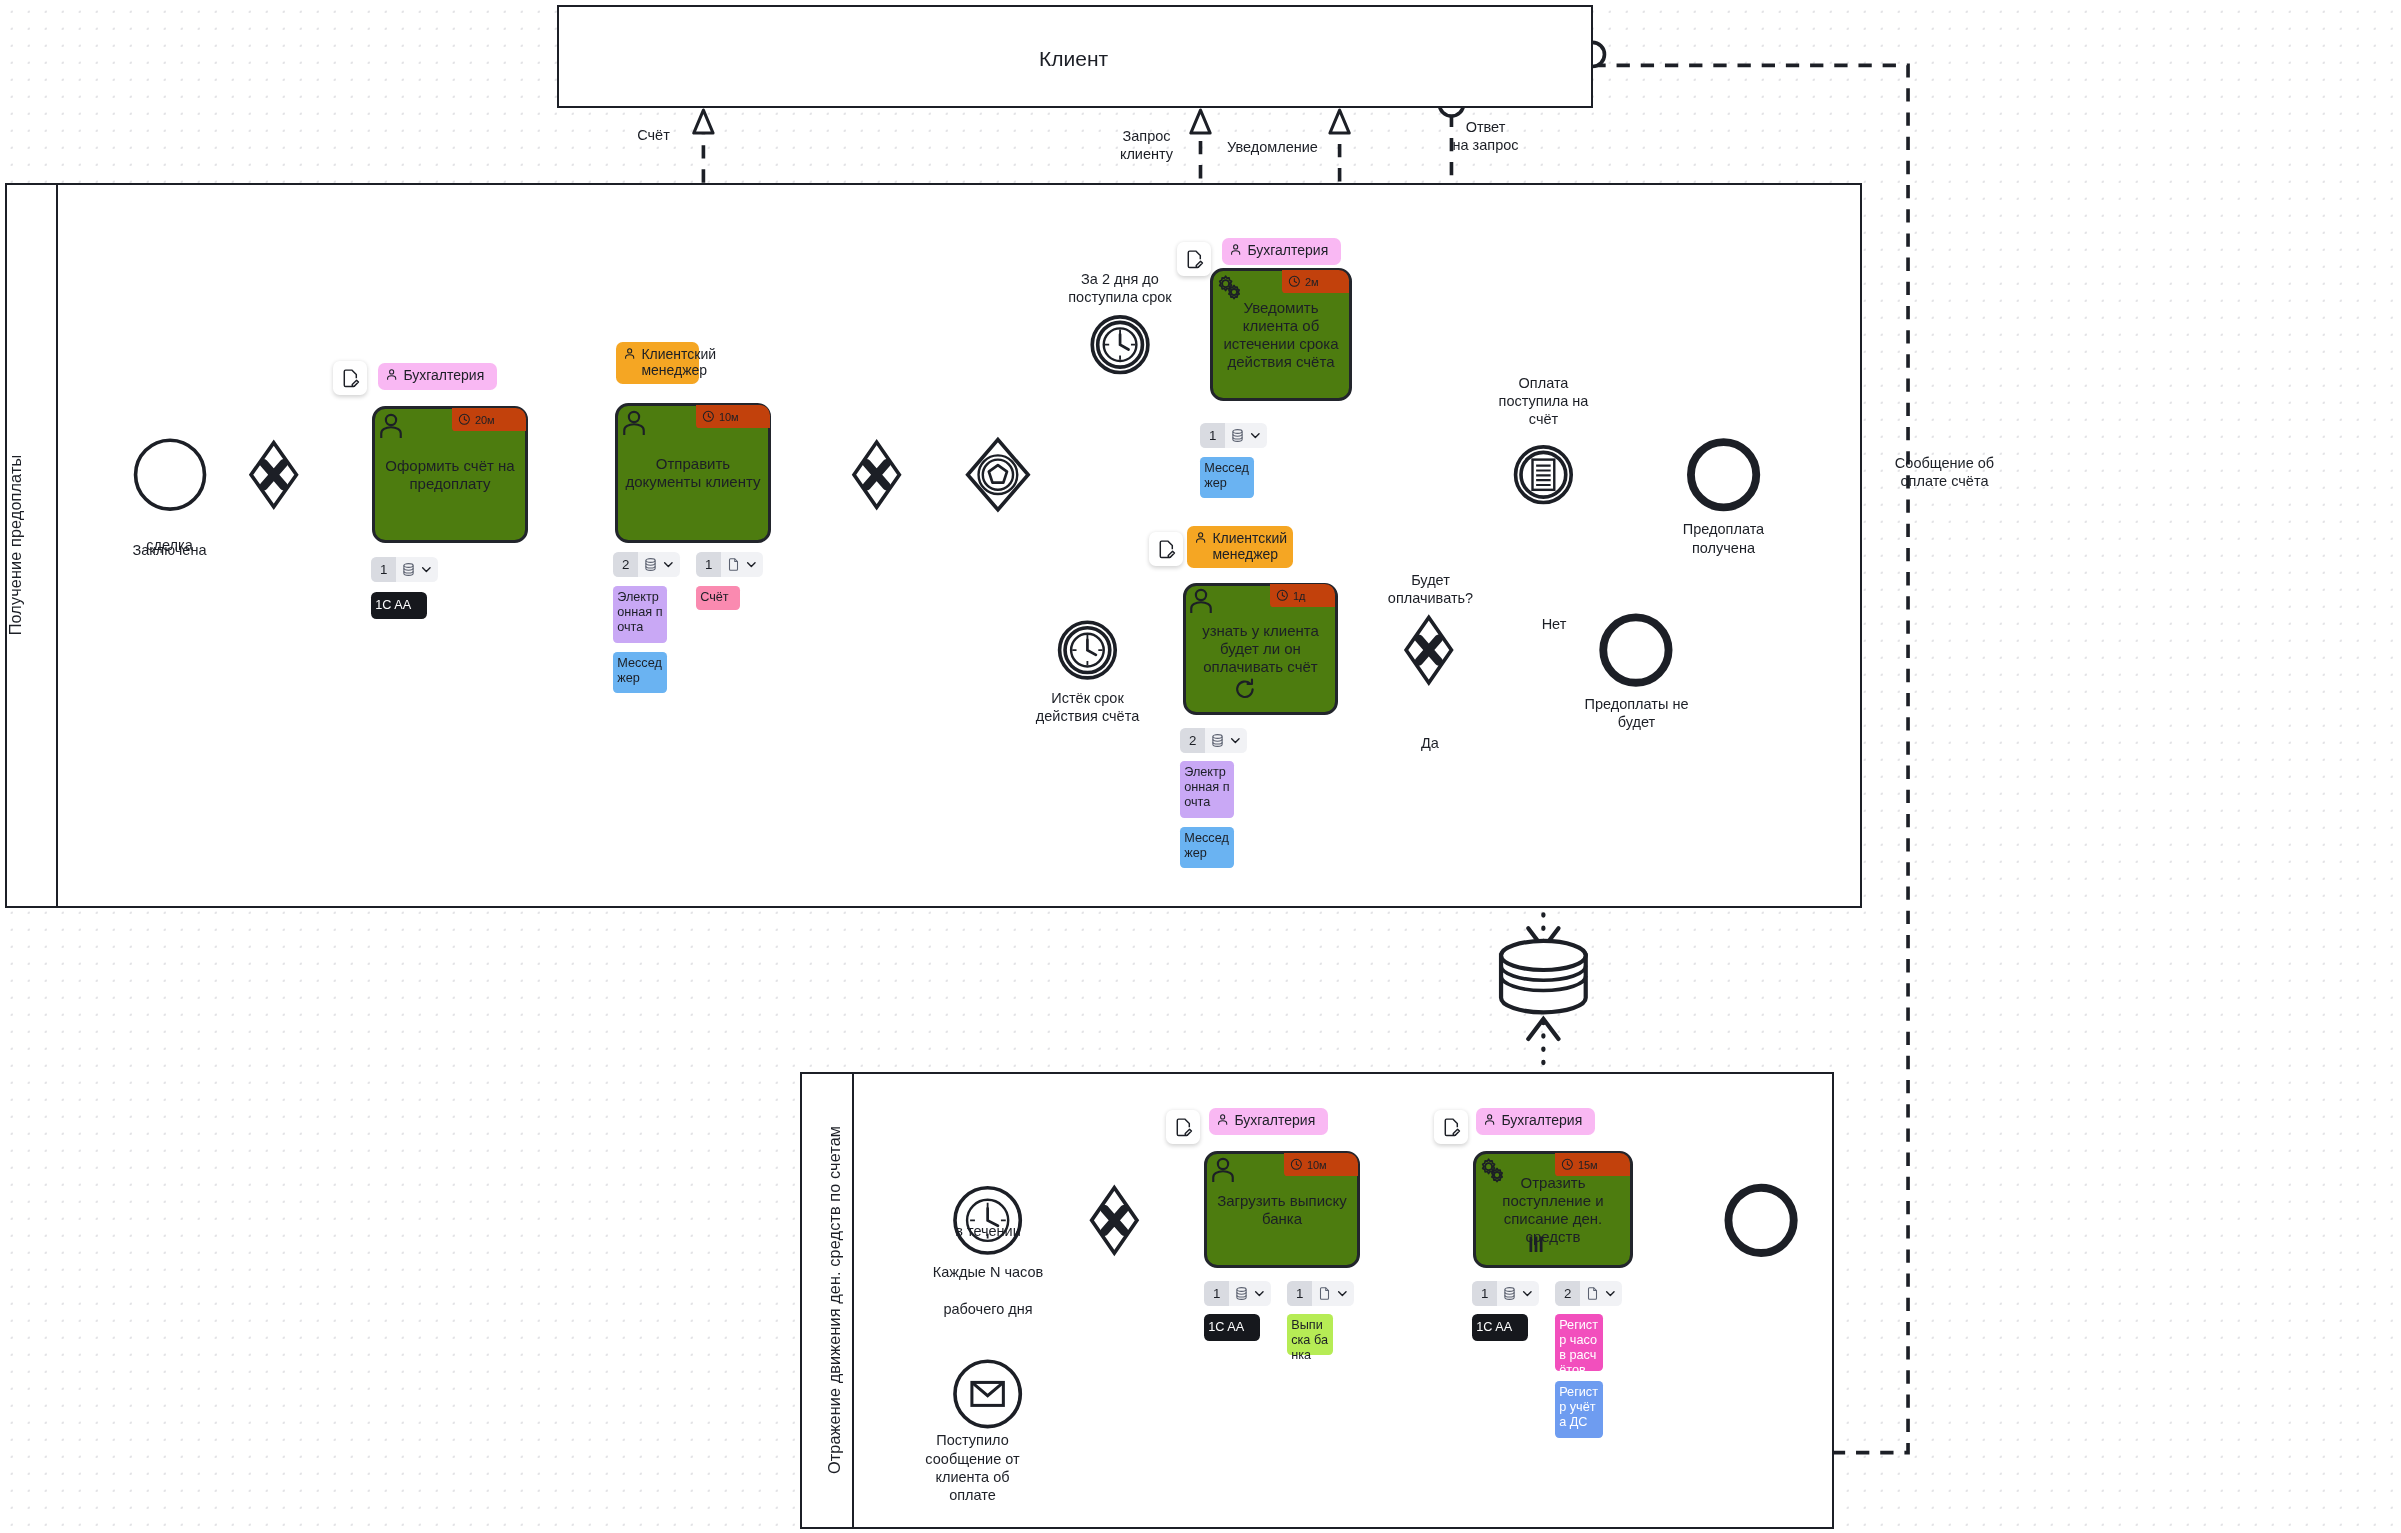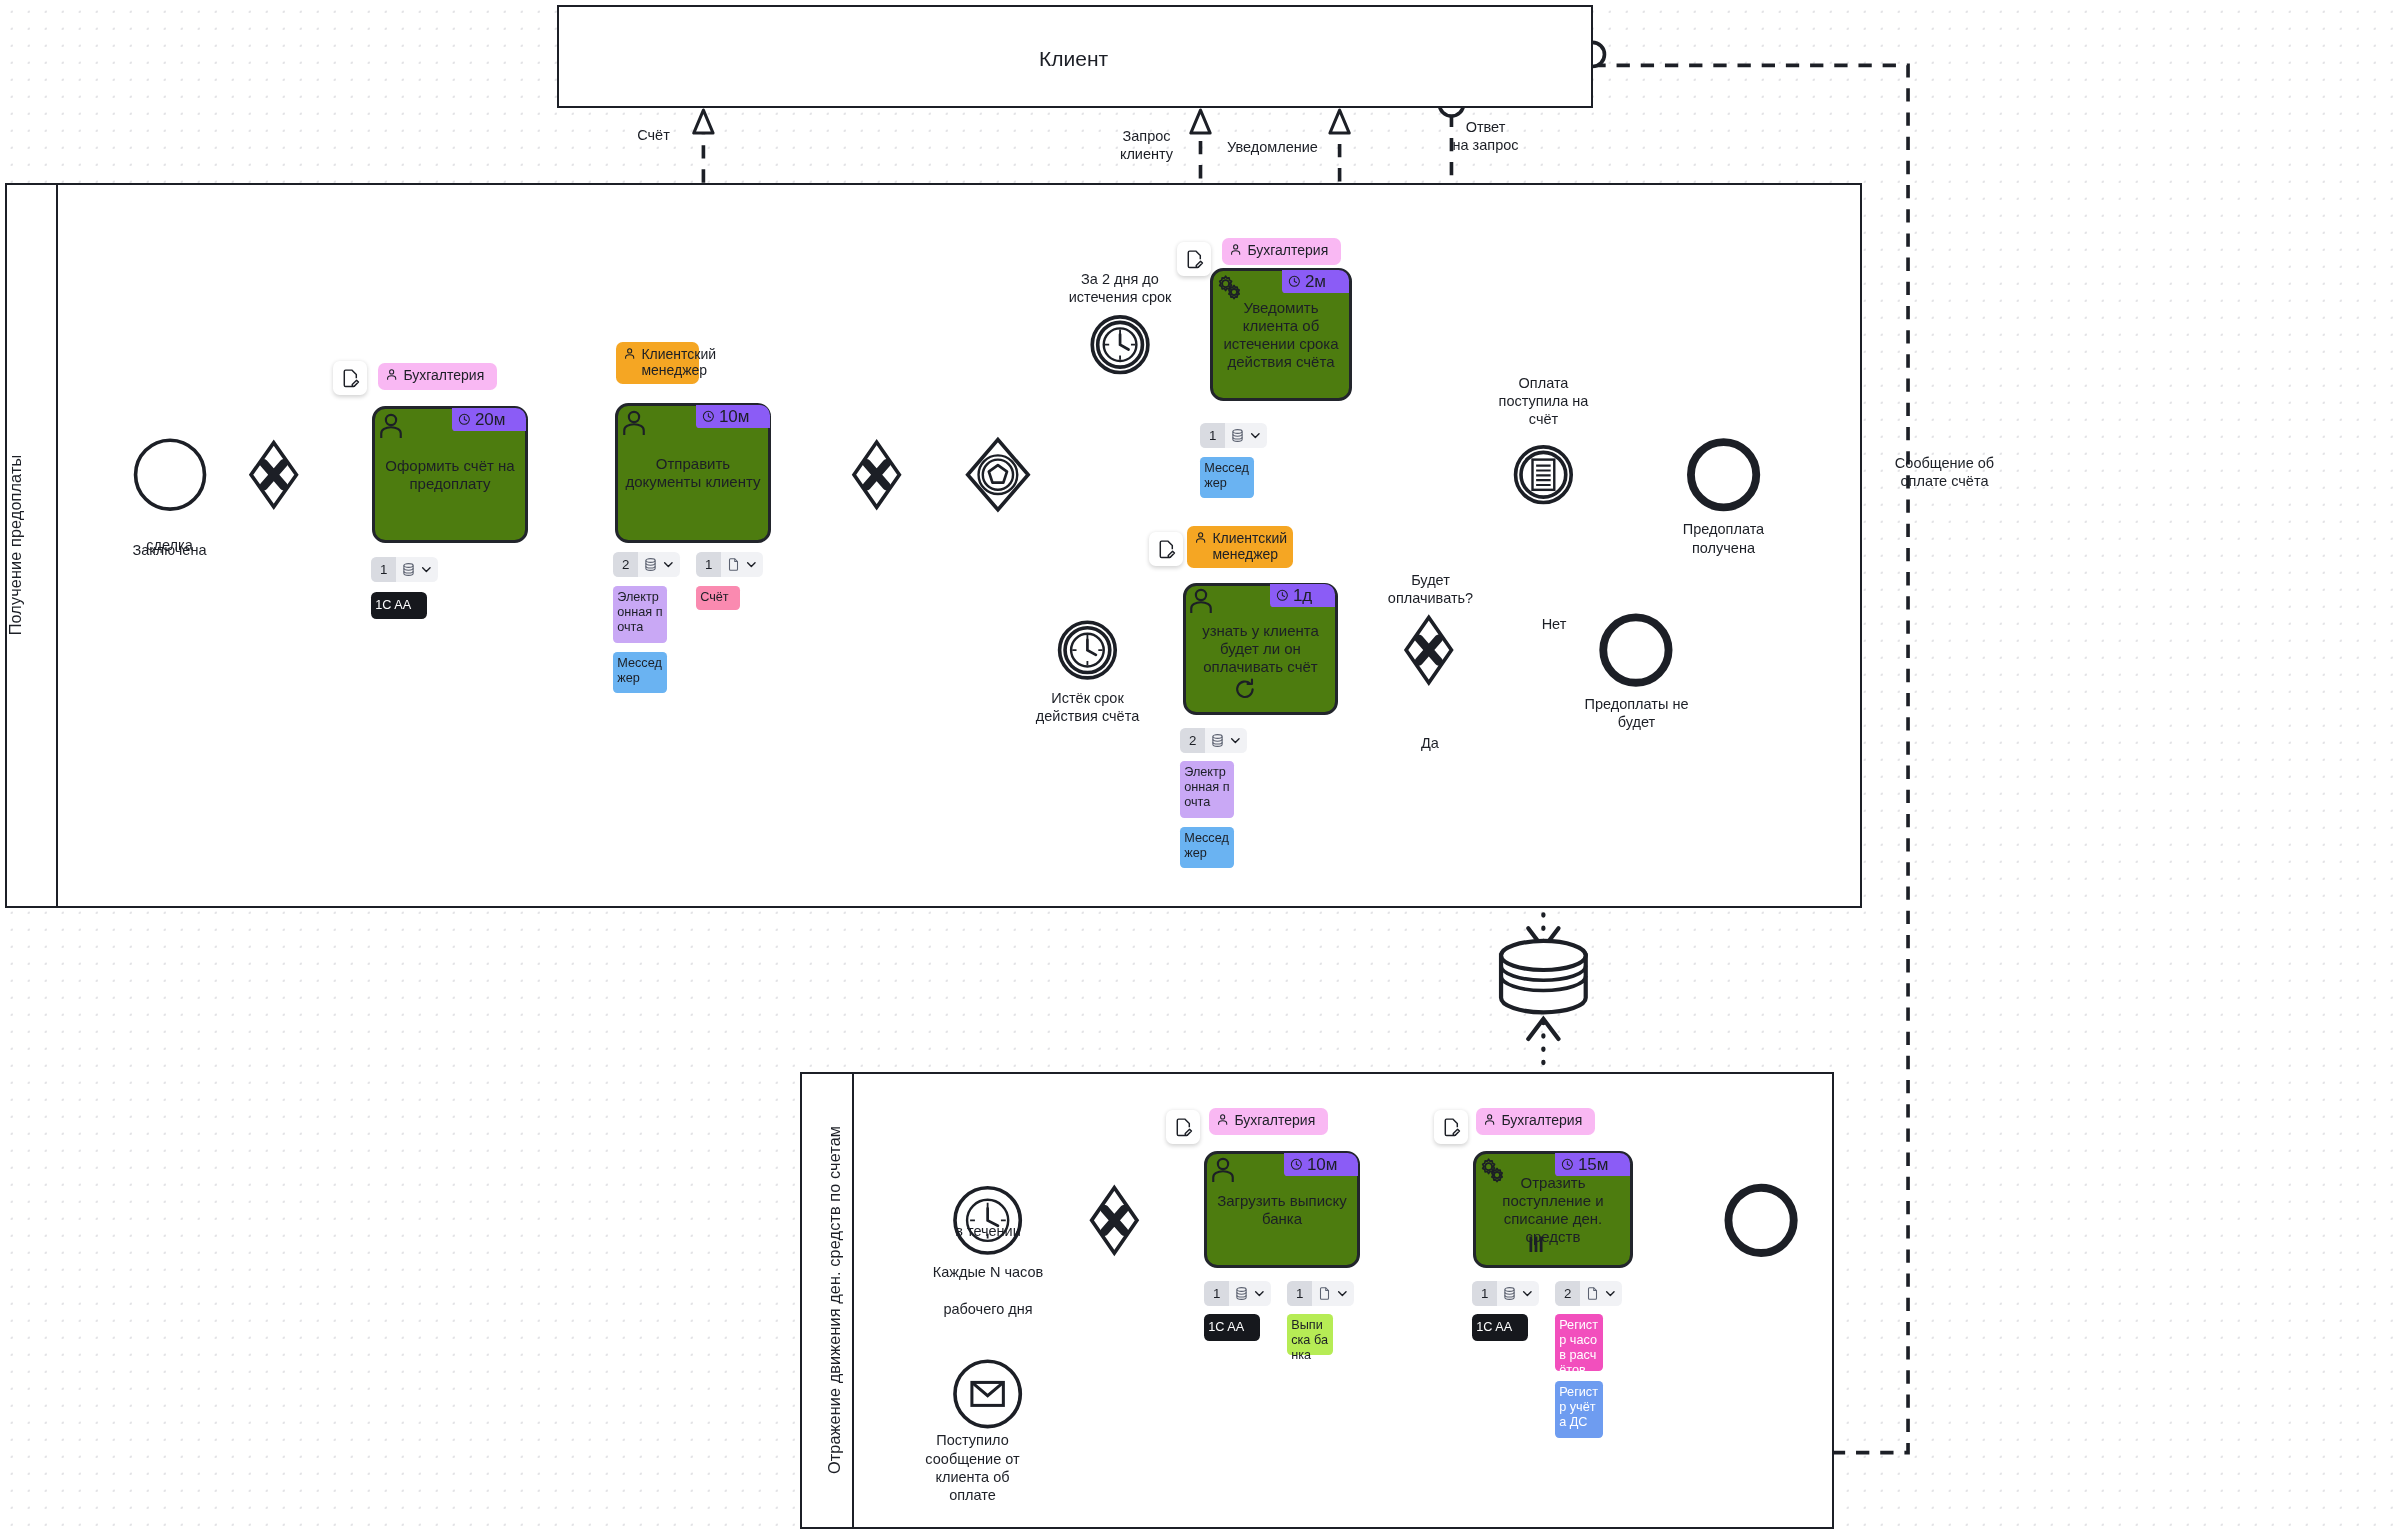--- a/index.html
+++ b/index.html
@@ -28,24 +28,24 @@
 
   
   .task{
     position:absolute;background:#4d7c0f;border:3px solid #22252c;border-radius:13.3px;
     box-sizing:border-box;display:flex;align-items:center;justify-content:center;
     text-align:center;font-size:15px;line-height:18px;color:#1c1f26;padding:3.6px 6px;
     z-index:6;
   }
   .task .label{display:block;width:100%;}
   .time-badge{
-    position:absolute;top:0;right:0;background:#8b5cf6;
+    position:absolute;top:0;right:0;background:#c2410c;
     border-top-right-radius:10.3px;border-bottom-left-radius:3.6px;
     height:23px;display:flex;align-items:center;gap:4.2px;
-    padding:0 7.3px 0 6px;font-size:17px;color:#1c1f26;z-index:7;
+    padding:0 7.3px 0 6px;font-size:11px;color:#1c1f26;z-index:7;
     box-sizing:border-box;
   }
   .time-badge svg{display:block;}
   .task-icon{position:absolute;left:4.2px;top:4.2px;z-index:8;}
   .task-marker{position:absolute;bottom:2.4px;left:50%;transform:translateX(-50%);z-index:8;}
 
   
   .role-chip{
     position:absolute;border-radius:6.7px;display:flex;align-items:flex-start;gap:5.4px;
     padding:4.2px 7.9px 4.8px 6.7px;font-size:14px;line-height:16.3px;color:#1c1f26;
@@ -620,21 +620,21 @@
 <div class="lbl" style="left:1212px;top:139px;width:121px;">Уведомление</div>
 <div class="lbl" style="left:1440px;top:119px;width:91px;">Ответ</div>
 <div class="lbl" style="left:1440px;top:137px;width:91px;">на запрос</div>
 <div class="lbl" style="left:1875px;top:455px;width:139px;">Сообщение об</div>
 <div class="lbl" style="left:1875px;top:473px;width:139px;">оплате счёта</div>
 
 <div class="lbl" style="left:103px;top:525px;width:133px;margin-top:17px;">Заключена</div>
 <div class="lbl" style="left:103px;top:537px;width:133px;">сделка</div>
 
 <div class="lbl" style="left:1023px;top:271px;width:194px;">За 2 дня до</div>
-<div class="lbl" style="left:1023px;top:289px;width:194px;">истечения срок</div>
+<div class="lbl" style="left:1023px;top:289px;width:194px;">поступила срок</div>
 
 <div class="lbl" style="left:997px;top:690px;width:181px;">Истёк срок</div>
 <div class="lbl" style="left:997px;top:708px;width:181px;">действия счёта</div>
 
 <div class="lbl" style="left:1471px;top:375px;width:145px;">Оплата</div>
 <div class="lbl" style="left:1471px;top:393px;width:145px;">поступила на</div>
 <div class="lbl" style="left:1471px;top:411px;width:145px;">счёт</div>
 
 <div class="lbl" style="left:1651px;top:521px;width:145px;">Предоплата</div>
 <div class="lbl" style="left:1651px;top:540px;width:145px;">получена</div>

